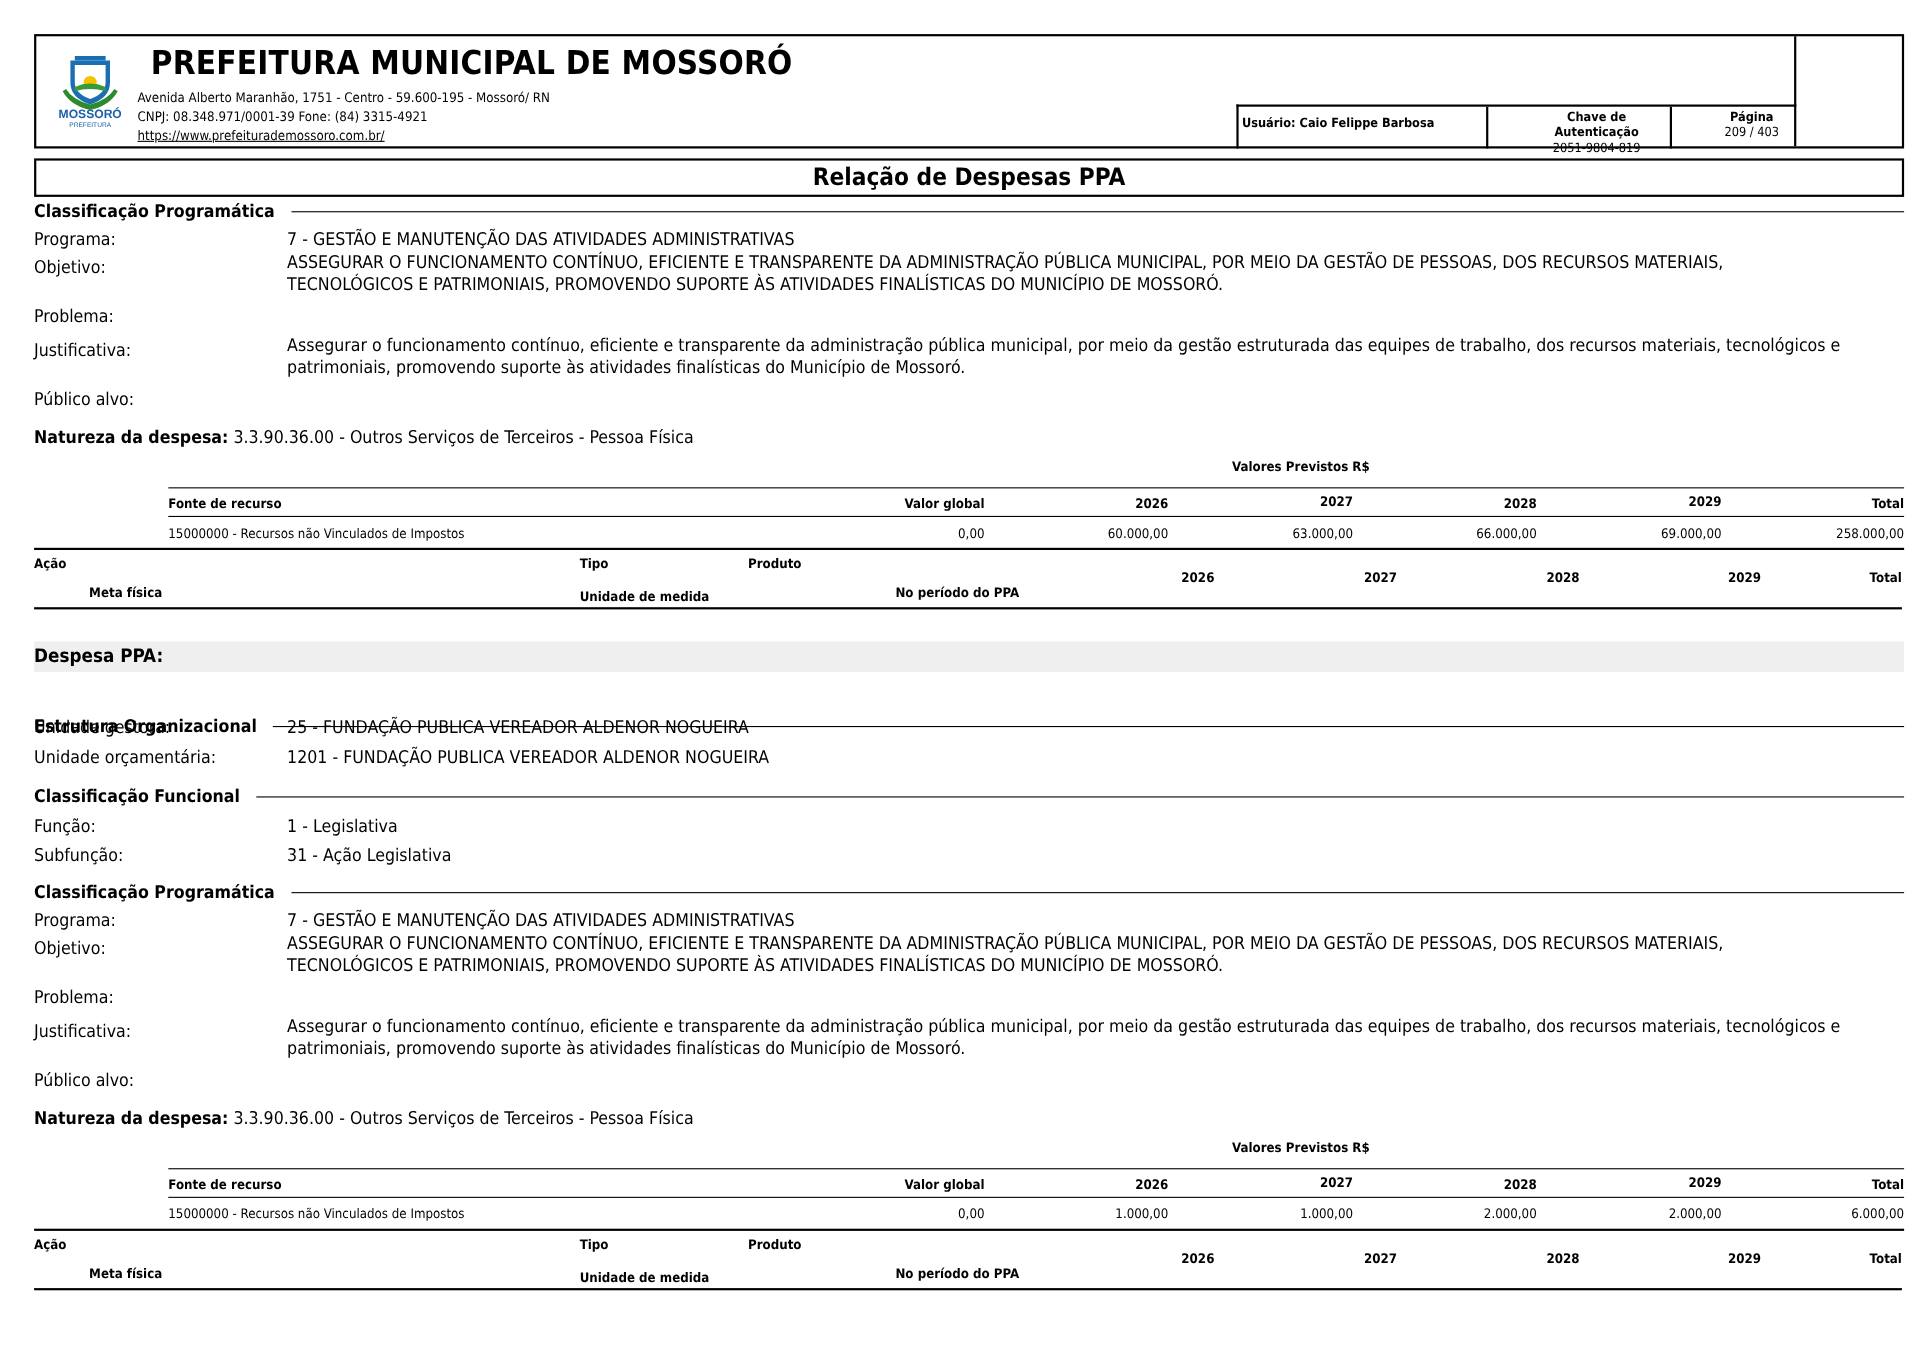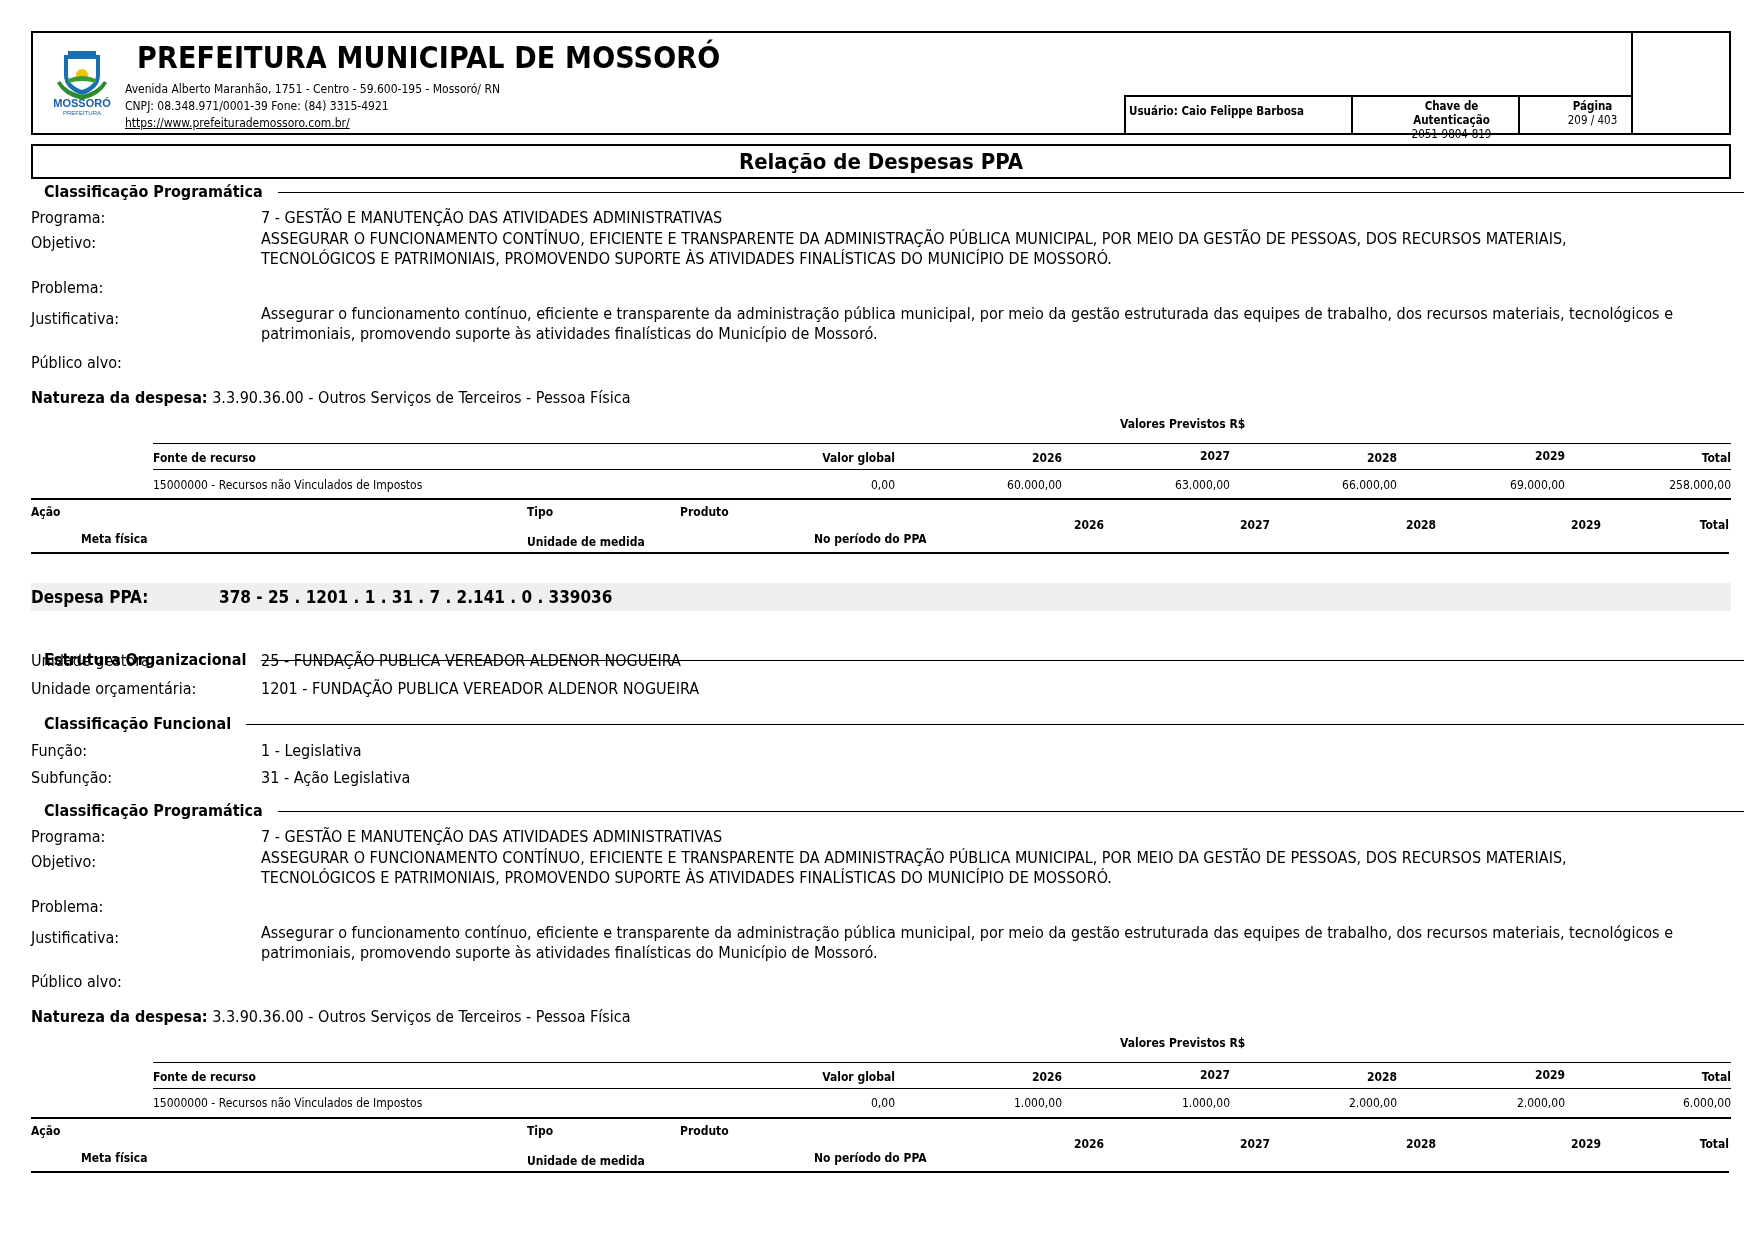--- a/index.html
+++ b/index.html
@@ -15,21 +15,21 @@
   .hdr-info .c-key { width:167px; border-right:2px solid #000; text-align:center; padding-top:2px; }
   .hdr-info .c-page { flex:1; text-align:center; padding-top:2px; }
   .hdr-info .lbl { font-weight:bold; display:block; }
   .logo { left:46px; top:45px; width:72px; height:72px; }
   .title { left:125px; top:40px; font-size:30px; font-weight:bold; letter-spacing:0.2px; white-space:nowrap;margin-left:12px; }
   .addr { left:125px; font-size:12px; white-space:nowrap; }
   .addr a { color:#000; text-decoration:underline; }
   .doc-title { left:31px; top:144px; width:1700px; height:35px; border:2px solid #000; box-sizing:border-box;
                text-align:center; font-size:22px; font-weight:bold; line-height:31px; }
   
-  .sec { left:31px; font-size:16px; font-weight:bold; white-space:nowrap; display:flex; align-items:center; width:1700px;margin-left:13px; }
+  .sec { left:31px; font-size:16px; font-weight:bold; white-space:nowrap; display:flex; align-items:center; width:1700px; }
   .sec .line { flex:1; border-top:1px solid #000; margin-left:15px; margin-top:2px; }
   .lab { left:31px; font-size:16px; white-space:nowrap; }
   .val { left:261px; font-size:16px; width:1445px; line-height:20px; }
   .nat { left:31px; font-size:16px; white-space:nowrap; }
   .nat b { font-weight:bold; }
   .small { font-size:12px; }
   .bold { font-weight:bold; }
   .hr2 { height:0; border-top:2px solid #000; }
   .hr1 { height:0; border-top:1px solid #000; }
   .r { text-align:right; }
@@ -121,21 +121,20 @@
 <div class="abs small bold" style="left:814px; top:532px">No período do PPA</div>
 <div class="abs small bold r" style="left:1000px; top:518px; width:104px">2026</div>
 <div class="abs small bold r" style="left:1166px; top:518px; width:104px">2027</div>
 <div class="abs small bold r" style="left:1332px; top:518px; width:104px">2028</div>
 <div class="abs small bold r" style="left:1497px; top:518px; width:104px">2029</div>
 <div class="abs small bold r" style="left:1620px; top:518px; width:109px">Total</div>
 <div class="abs hr2" style="left:31px; top:552px; width:1698px"></div>
 
 <div class="abs band">
   <span class="k">Despesa PPA:</span>
-  <span class="v">378 - 25 . 1201 . 1 . 31 . 7 . 2.141 . 0 . 339036</span>
 </div>
 
 <div class="abs sec" style="top:650px">
   <span>Estrutura Organizacional</span>
     <span class="line"></span>
 </div>
 <div class="abs lab" style="top:651px">Unidade gestora:</div>
 <div class="abs val" style="top:651px">25 - FUNDAÇÃO PUBLICA VEREADOR ALDENOR NOGUEIRA</div>
 <div class="abs lab" style="top:679px">Unidade orçamentária:</div>
 <div class="abs val" style="top:679px">1201 - FUNDAÇÃO PUBLICA VEREADOR ALDENOR NOGUEIRA</div>

